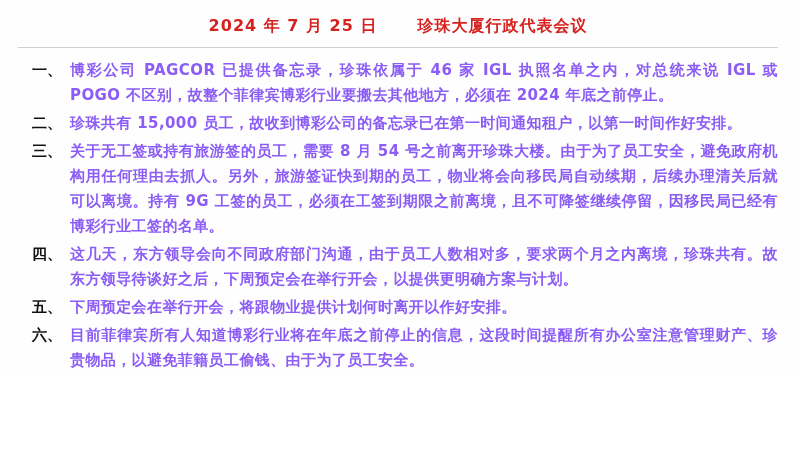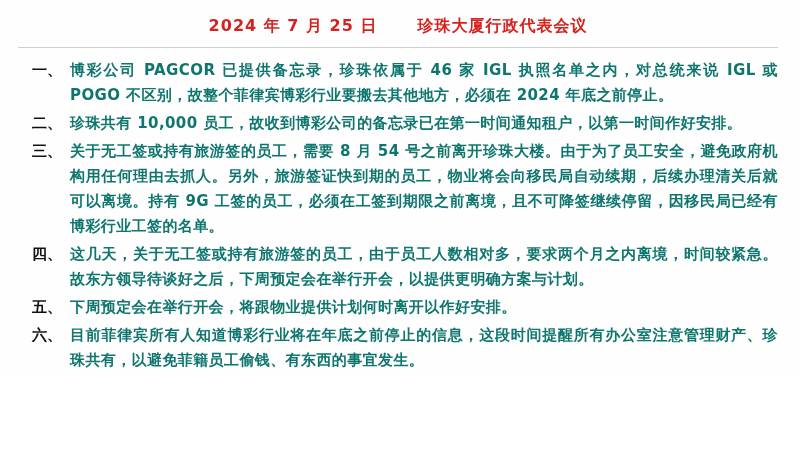--- a/index.html
+++ b/index.html
@@ -55,21 +55,21 @@
     box-sizing: border-box;
     font-size: 15px;
     font-weight: bold;
     color: #111111;
     line-height: 25px;
   }
   .item-text {
     flex: 1 1 auto;
     font-size: 15px;
     font-weight: bold;
-    color: #0f766e;
+    color: #8b5cf6;
     line-height: 25px;
     text-align: justify;
     letter-spacing: 0.4px;
   }
 </style>
 </head>
 <body>
 
 <div class="page">
 
@@ -81,37 +81,37 @@
 
   <div class="items">
 
     <div class="item">
       <div class="item-num">一、</div>
       <div class="item-text">博彩公司 PAGCOR 已提供备忘录，珍珠依属于 46 家 IGL 执照名单之内，对总统来说 IGL 或 POGO 不区别，故整个菲律宾博彩行业要搬去其他地方，必须在 2024 年底之前停止。</div>
     </div>
 
     <div class="item">
       <div class="item-num">二、</div>
-      <div class="item-text">珍珠共有 10,000 员工，故收到博彩公司的备忘录已在第一时间通知租户，以第一时间作好安排。</div>
+      <div class="item-text">珍珠共有 15,000 员工，故收到博彩公司的备忘录已在第一时间通知租户，以第一时间作好安排。</div>
     </div>
 
     <div class="item">
       <div class="item-num">三、</div>
       <div class="item-text">关于无工签或持有旅游签的员工，需要 8 月 54 号之前离开珍珠大楼。由于为了员工安全，避免政府机构用任何理由去抓人。另外，旅游签证快到期的员工，物业将会向移民局自动续期，后续办理清关后就可以离境。持有 9G 工签的员工，必须在工签到期限之前离境，且不可降签继续停留，因移民局已经有博彩行业工签的名单。</div>
     </div>
 
     <div class="item">
       <div class="item-num">四、</div>
-      <div class="item-text">这几天，关于无工签或持有旅游签的员工，由于员工人数相对多，要求两个月之内离境，时间较紧急。故东方领导待谈好之后，下周预定会在举行开会，以提供更明确方案与计划。</div>
+      <div class="item-text">这几天，东方领导会向不同政府部门沟通，由于员工人数相对多，要求两个月之内离境，珍珠共有。故东方领导待谈好之后，下周预定会在举行开会，以提供更明确方案与计划。</div>
     </div>
 
     <div class="item">
       <div class="item-num">五、</div>
       <div class="item-text">下周预定会在举行开会，将跟物业提供计划何时离开以作好安排。</div>
     </div>
 
     <div class="item">
       <div class="item-num">六、</div>
-      <div class="item-text">目前菲律宾所有人知道博彩行业将在年底之前停止的信息，这段时间提醒所有办公室注意管理财产、珍珠共有，以避免菲籍员工偷钱、有东西的事宜发生。</div>
+      <div class="item-text">目前菲律宾所有人知道博彩行业将在年底之前停止的信息，这段时间提醒所有办公室注意管理财产、珍贵物品，以避免菲籍员工偷钱、由于为了员工安全。</div>
     </div>
 
   </div>
 </div>
 
 </body></html>

